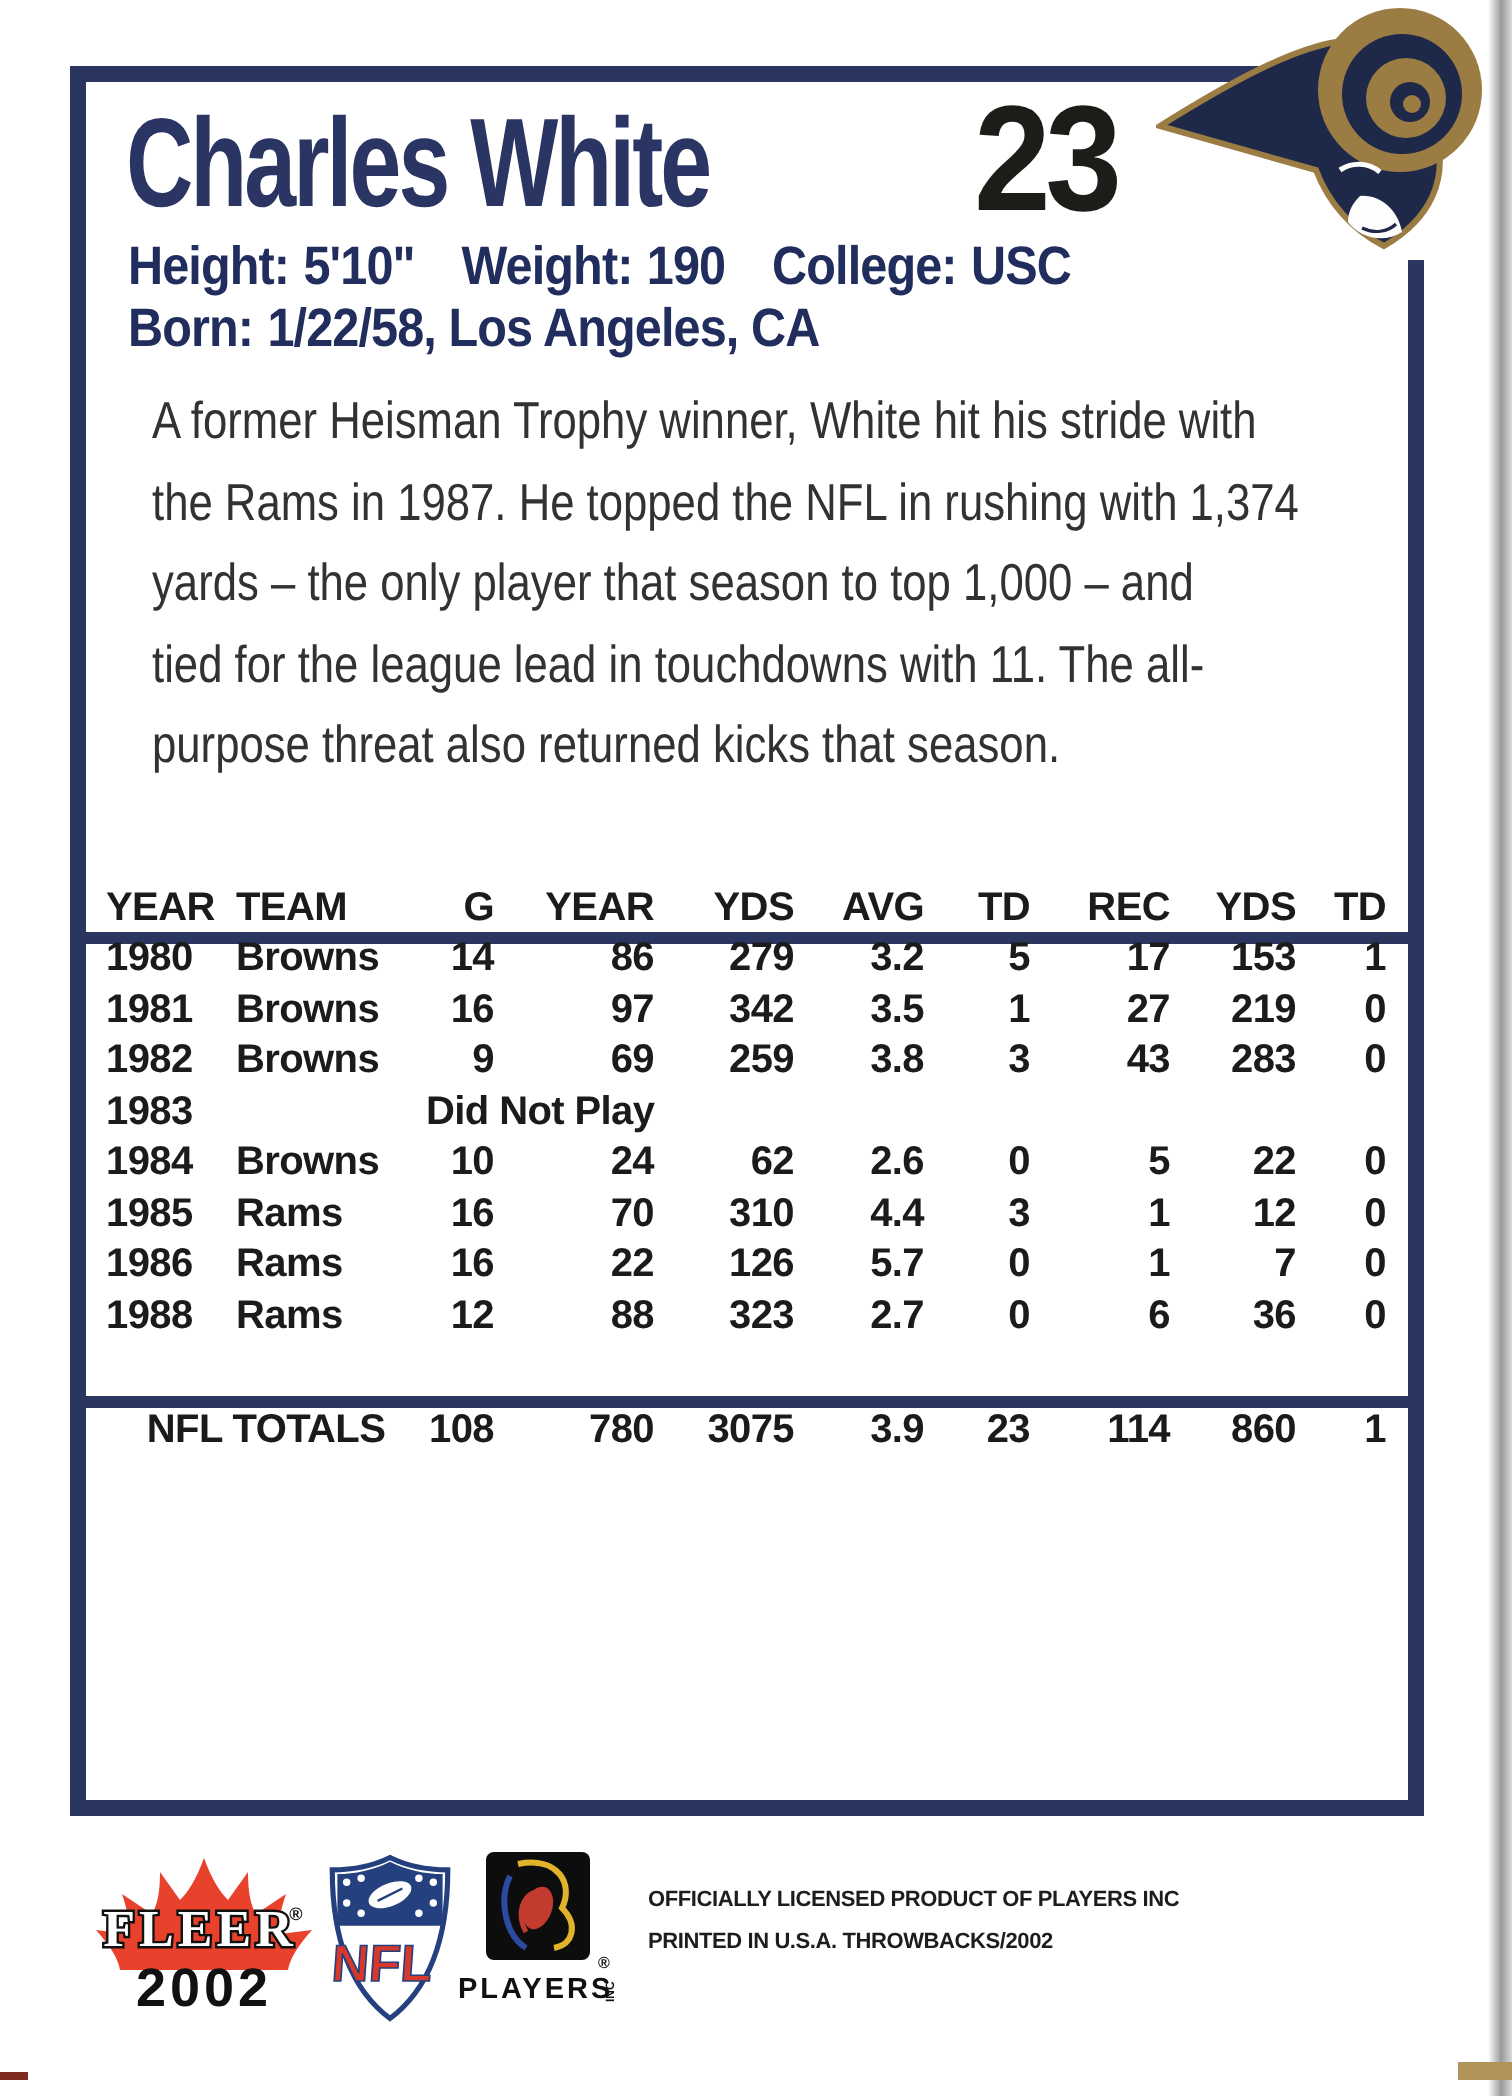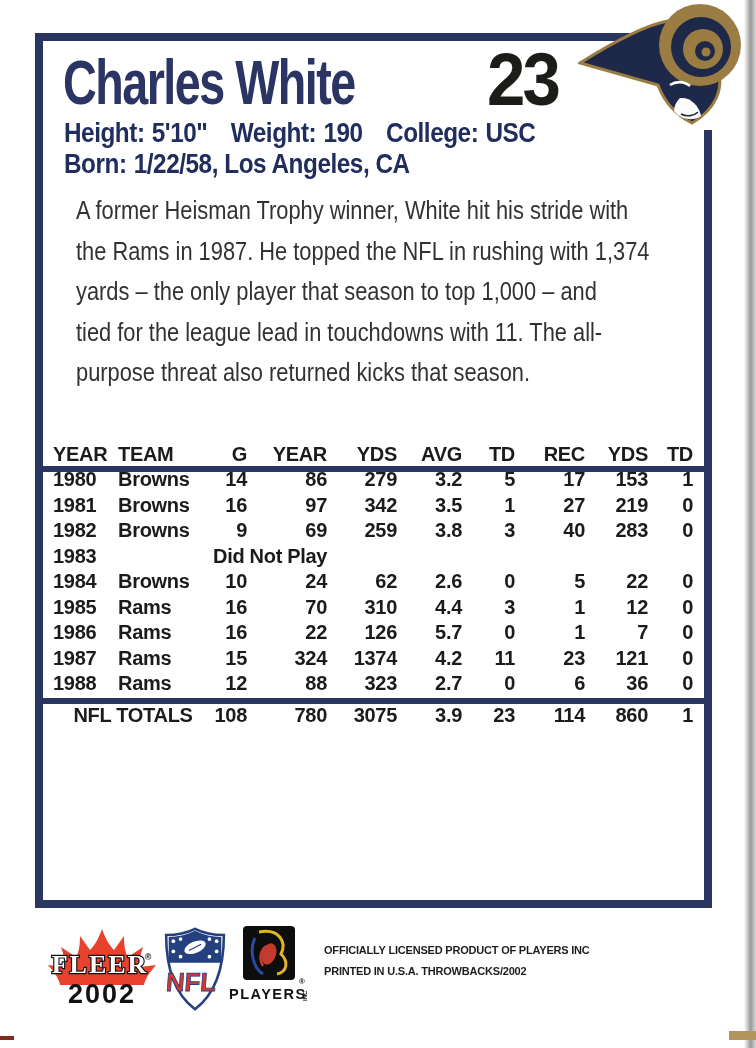--- a/index.html
+++ b/index.html
@@ -176,21 +176,21 @@
         <td class="c-num">0</td>
       </tr>
       <tr>
         <td class="c-year">1982</td>
         <td class="c-team">Browns</td>
         <td class="c-num">9</td>
         <td class="c-num">69</td>
         <td class="c-num">259</td>
         <td class="c-num">3.8</td>
         <td class="c-num">3</td>
-        <td class="c-num">40</td>
+        <td class="c-num">43</td>
         <td class="c-num">283</td>
         <td class="c-num">0</td>
       </tr>
       <tr>
         <td class="c-year">1983</td>
         <td class="c-team"></td>
         <td colspan="8" class="c-dnp">Did Not Play</td>
       </tr>
       <tr>
         <td class="c-year">1984</td>
@@ -219,32 +219,20 @@
       <tr>
         <td class="c-year">1986</td>
         <td class="c-team">Rams</td>
         <td class="c-num">16</td>
         <td class="c-num">22</td>
         <td class="c-num">126</td>
         <td class="c-num">5.7</td>
         <td class="c-num">0</td>
         <td class="c-num">1</td>
         <td class="c-num">7</td>
-        <td class="c-num">0</td>
-      </tr>
-      <tr>
-        <td class="c-year">1987</td>
-        <td class="c-team">Rams</td>
-        <td class="c-num">15</td>
-        <td class="c-num">324</td>
-        <td class="c-num">1374</td>
-        <td class="c-num">4.2</td>
-        <td class="c-num">11</td>
-        <td class="c-num">23</td>
-        <td class="c-num">121</td>
         <td class="c-num">0</td>
       </tr>
       <tr>
         <td class="c-year">1988</td>
         <td class="c-team">Rams</td>
         <td class="c-num">12</td>
         <td class="c-num">88</td>
         <td class="c-num">323</td>
         <td class="c-num">2.7</td>
         <td class="c-num">0</td>

